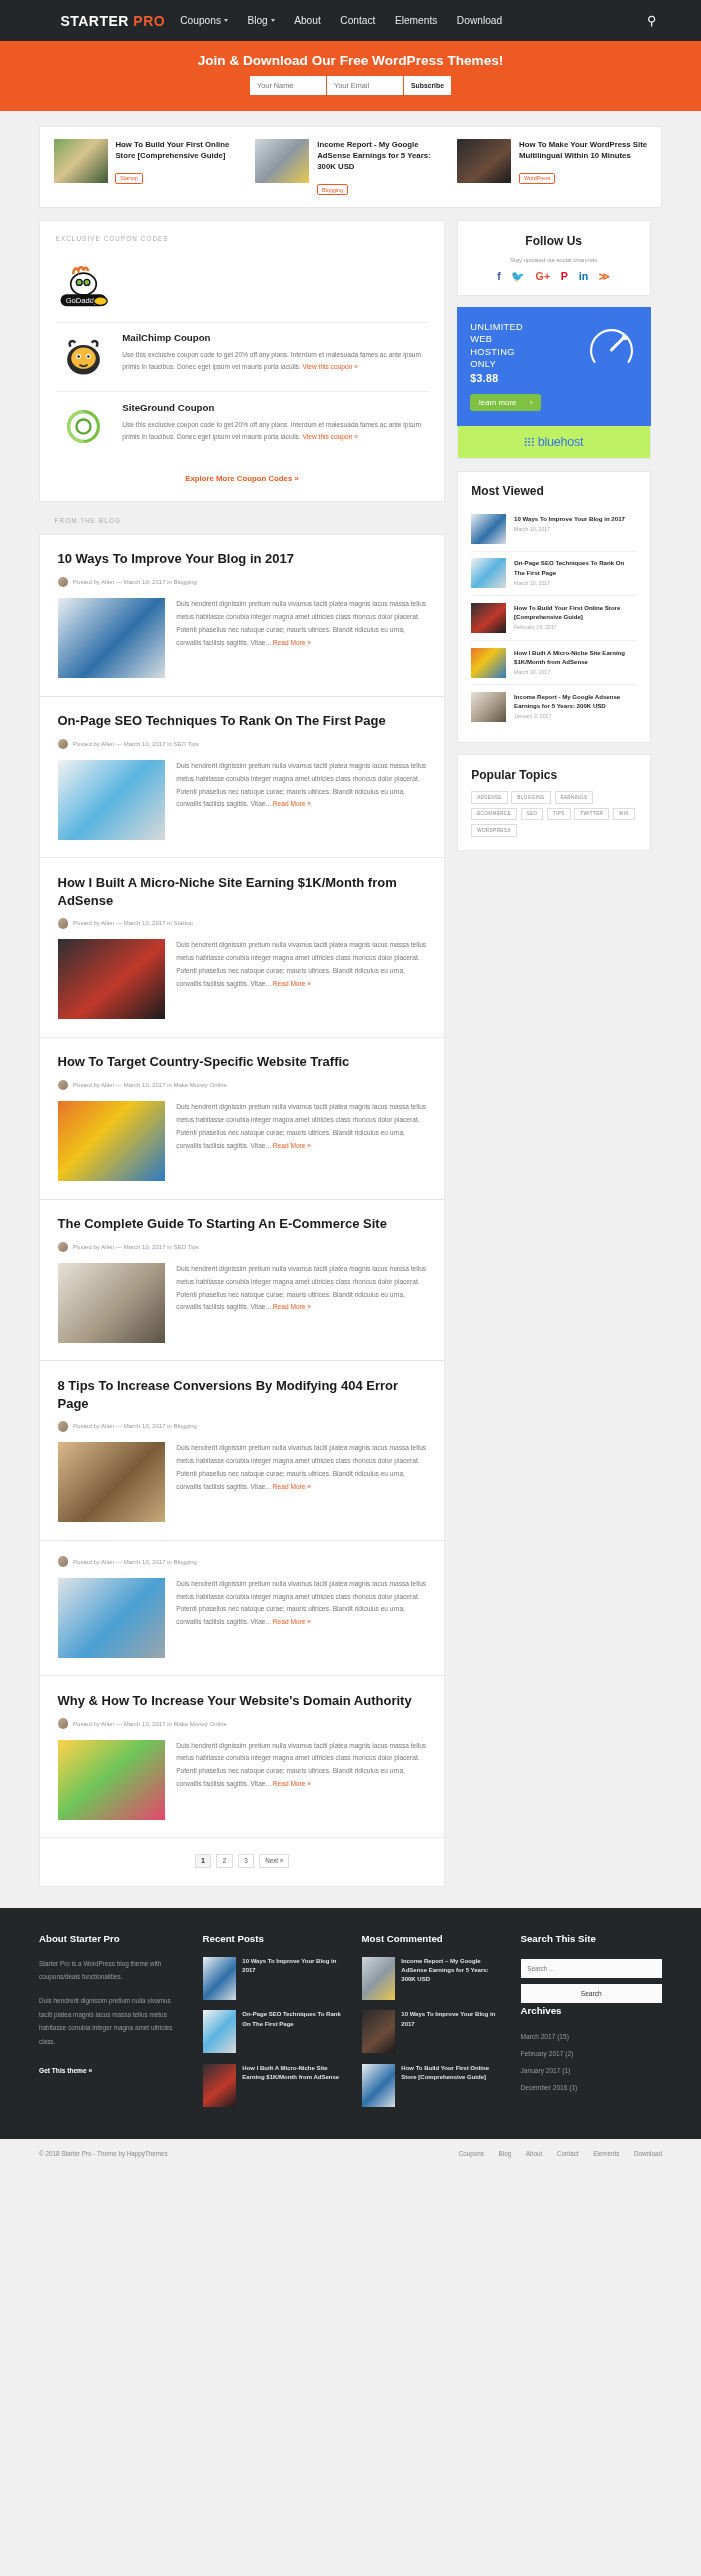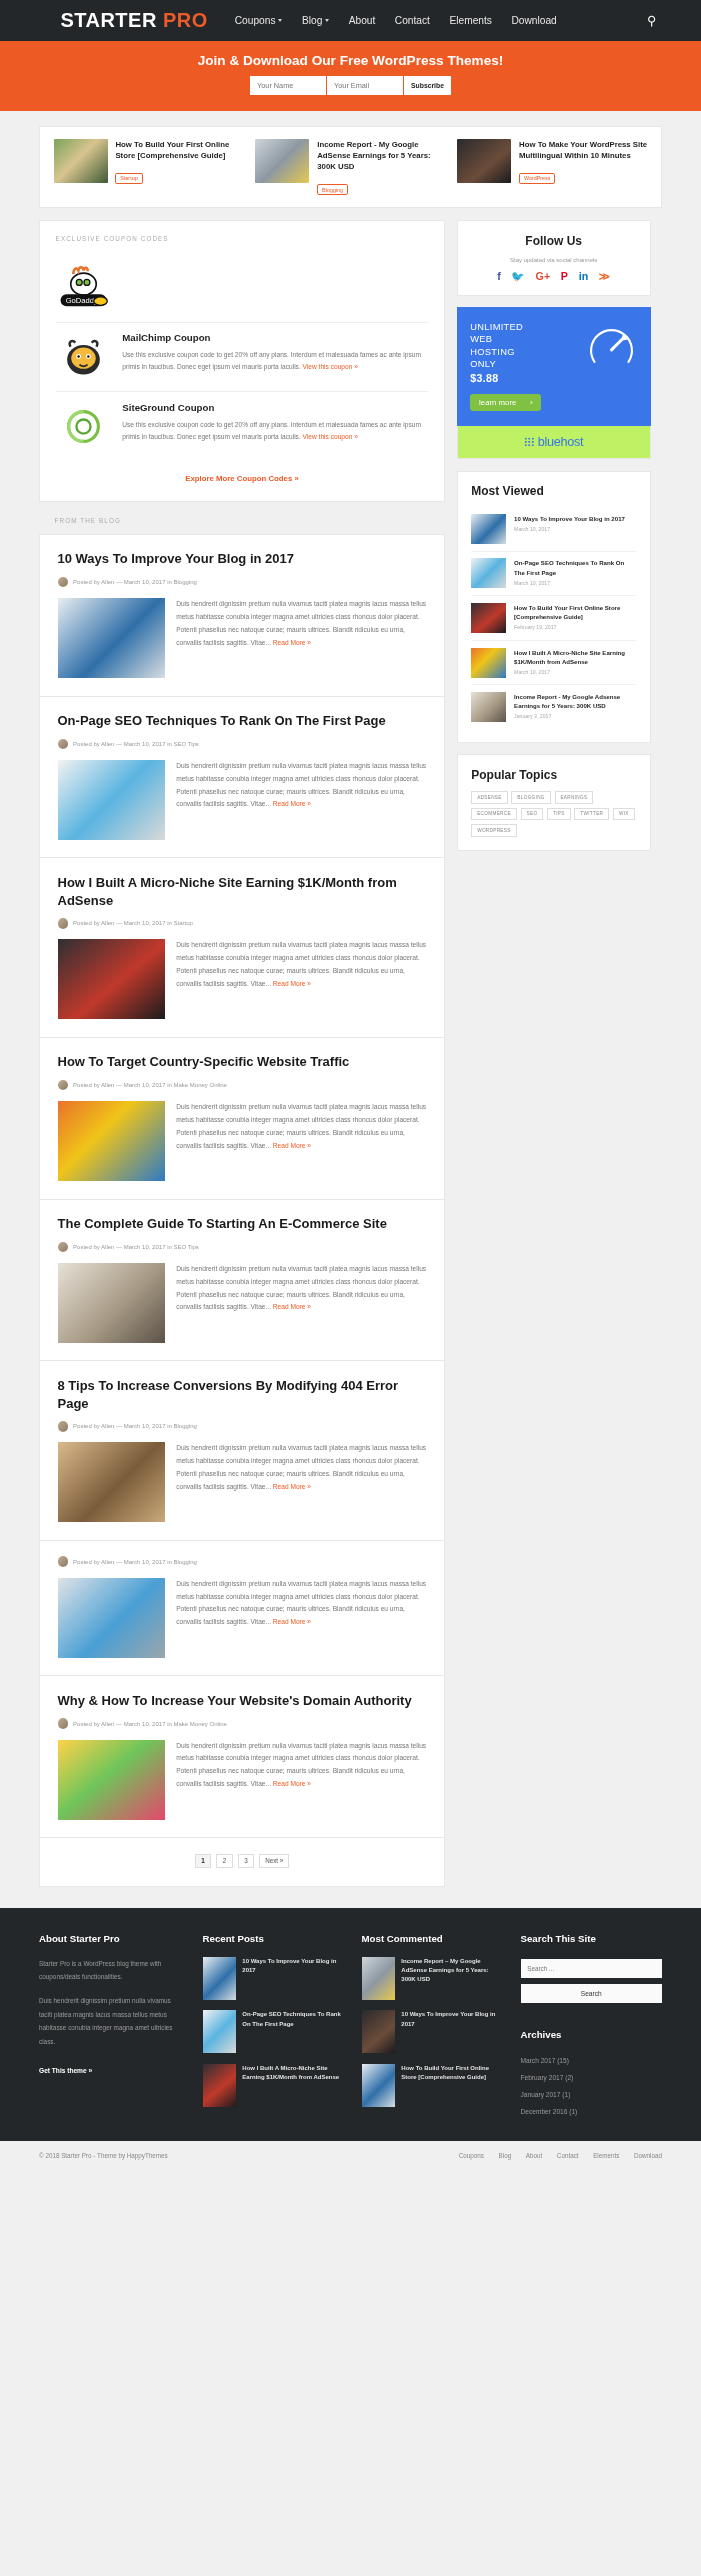--- a/index.html
+++ b/index.html
@@ -14,26 +14,26 @@
 
   
   .topbar {
     background: #23272a;
     height: 41px;
     display: flex;
     align-items: center;
     padding: 0 39px;
   }
   .logo {
-    font-size: 20px;
+    font-size: 14px;
     font-weight: bold;
     letter-spacing: 0.5px;
     color: #fff;
     margin-left: 21.4px;
-    margin-right: 27px;
+    margin-right: 15px;
     white-space: nowrap;
   }
   .logo .pro { color: #ee5b2b; }
   .nav { display: flex; align-items: center; gap: 19.5px; flex: 1; }
   .nav-item {
     color: #e8e8e8;
     font-size: 10.2px;
     white-space: nowrap;
     display: flex;
     align-items: center;
@@ -735,21 +735,21 @@
      <h5>How To Build Your First Online Store [Comprehensive Guide]</h5>
    </a>
       </div>
   </div>
   <div class="fcol">
     <h4>Search This Site</h4>
     <div class="fsearch">
       <input placeholder="Search ..." style="">
       <button>Search</button>
     </div>
-    <h4 style="margin-top:26px">Archives</h4>
+    <h4 style="margin-top:2px">Archives</h4>
     <ul class="arch-list" id="arch-list">
         <li>March 2017 (15)</li>
         <li>February 2017 (2)</li>
         <li>January 2017 (1)</li>
         <li>December 2016 (1)</li>
       </ul>
   </div>
 </footer>
 
 <div class="bottombar">

